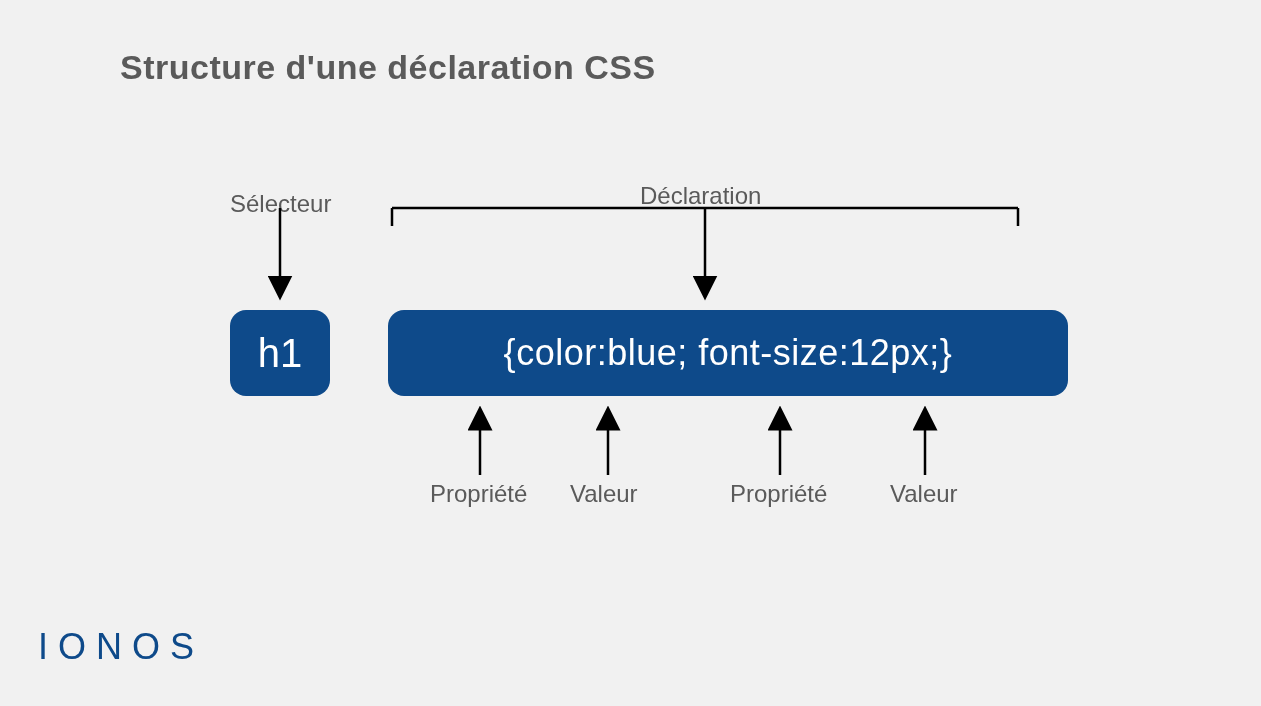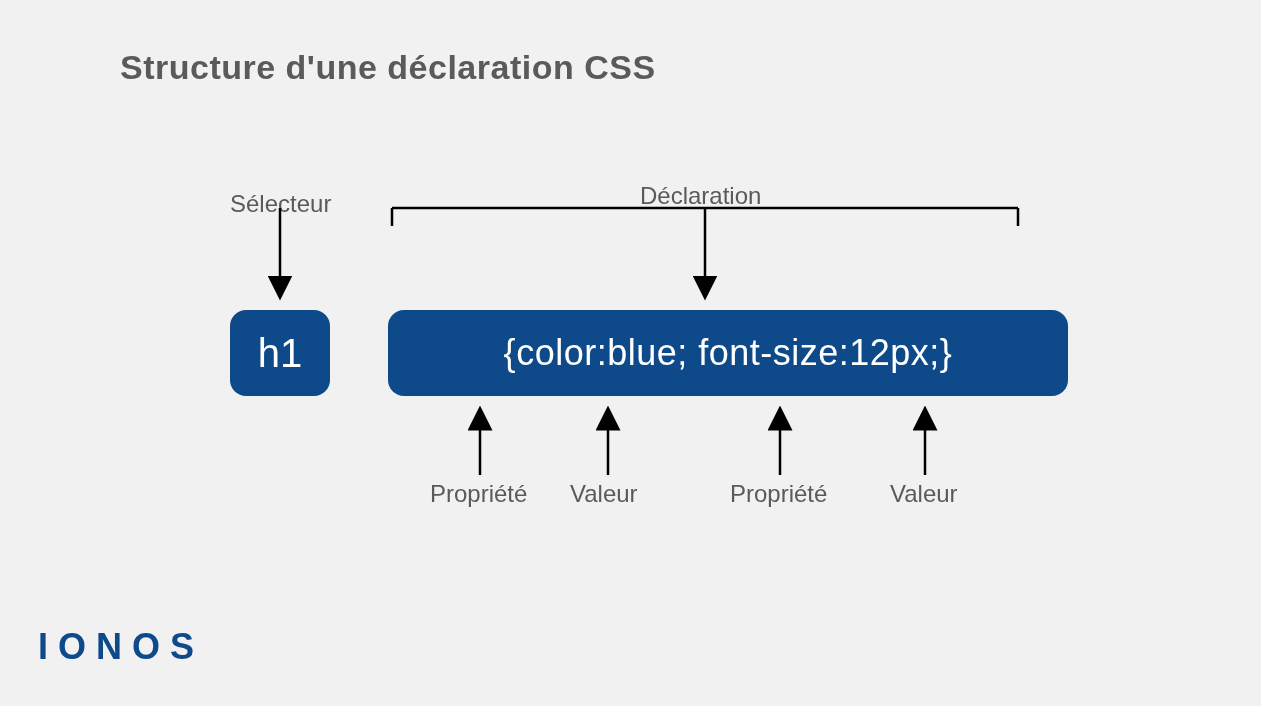--- a/index.html
+++ b/index.html
@@ -59,21 +59,21 @@
     font-size: 36px;
     font-weight: 400;
     letter-spacing: 0.5px;
     margin-left: 24px;
   }
   .logo {
     position: absolute;
     left: 38px;
     bottom: 38px;
     font-size: 36px;
-    font-weight: 700;
+    font-weight: 400;
     color: #0e4a8a;
     letter-spacing: 10px;
     font-family: Arial, sans-serif;
   }
   svg.arrows {
     position: absolute;
     top: 0;
     left: 0;
     width: 1000px;
     height: 420px;

